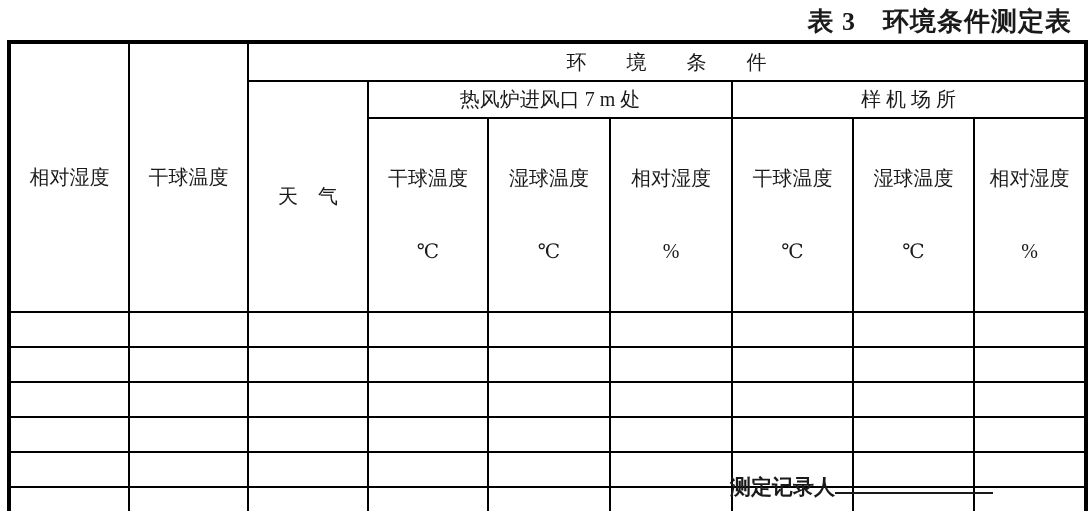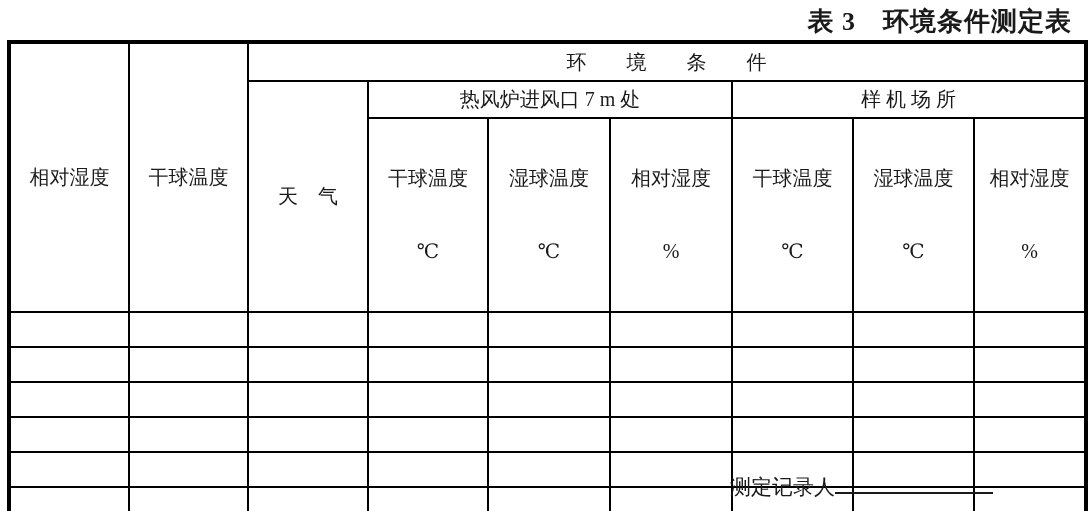--- a/index.html
+++ b/index.html
@@ -52,21 +52,21 @@
   tr.hr3 { height: 61px; }
   tbody.rows tr { height: 35px; }
   .two-line div {
     line-height: 27px;
   }
   .footer {
     position: absolute;
     top: 473px;
     left: 730px;
     font-size: 21px;
-    font-weight: normal;
+    font-weight: bold;
     white-space: nowrap;
   }
   .sig-line {
     display: inline-block;
     width: 158px;
     border-bottom: 2px solid #1a1a1a;
   }
 </style>
 </head>
 <body>

